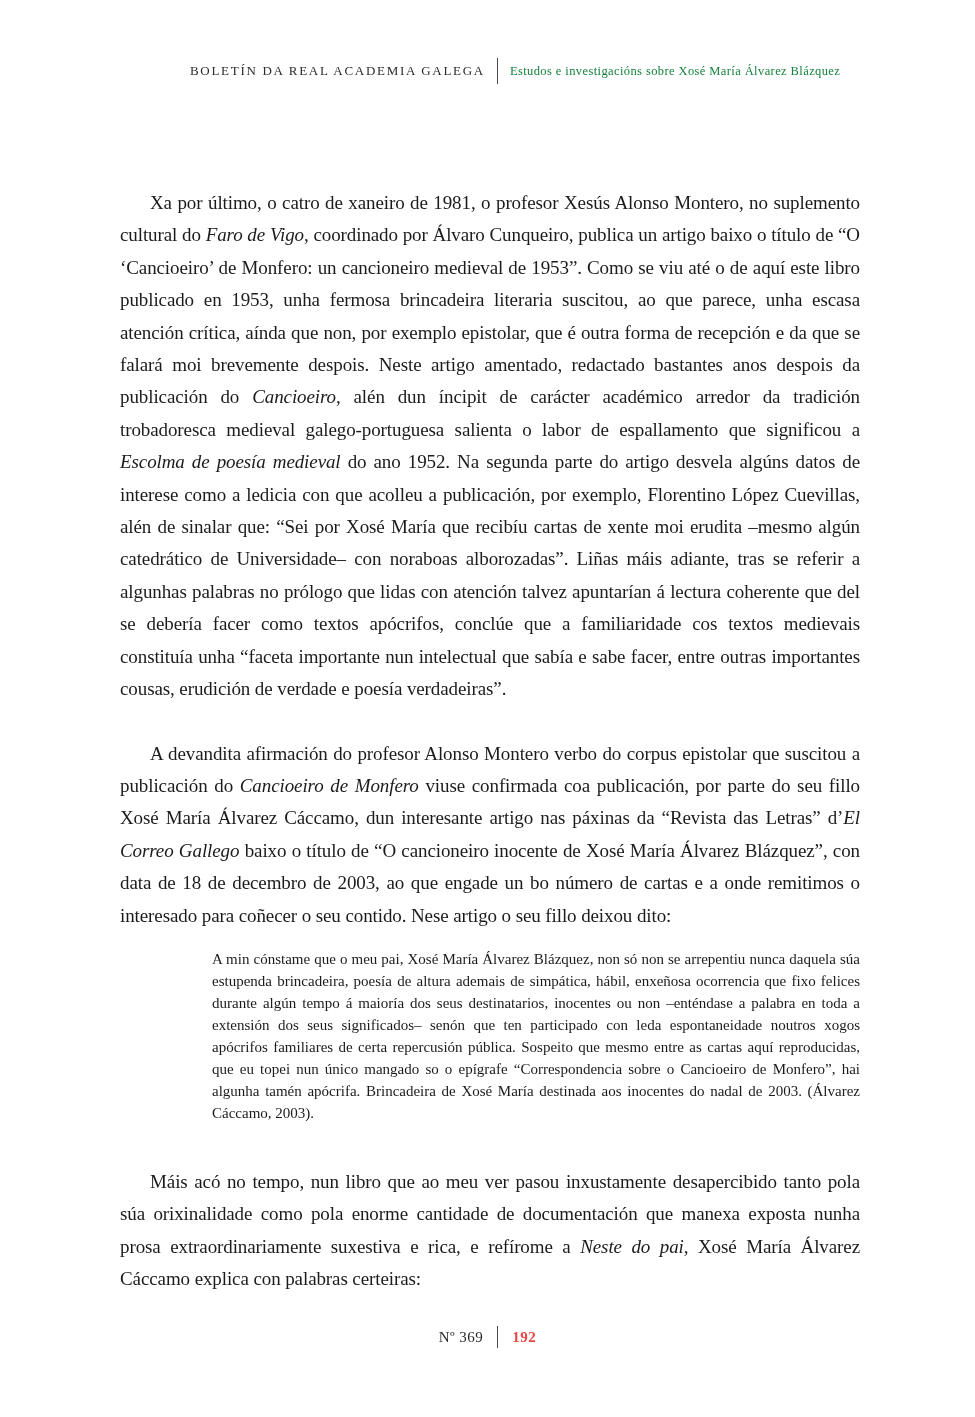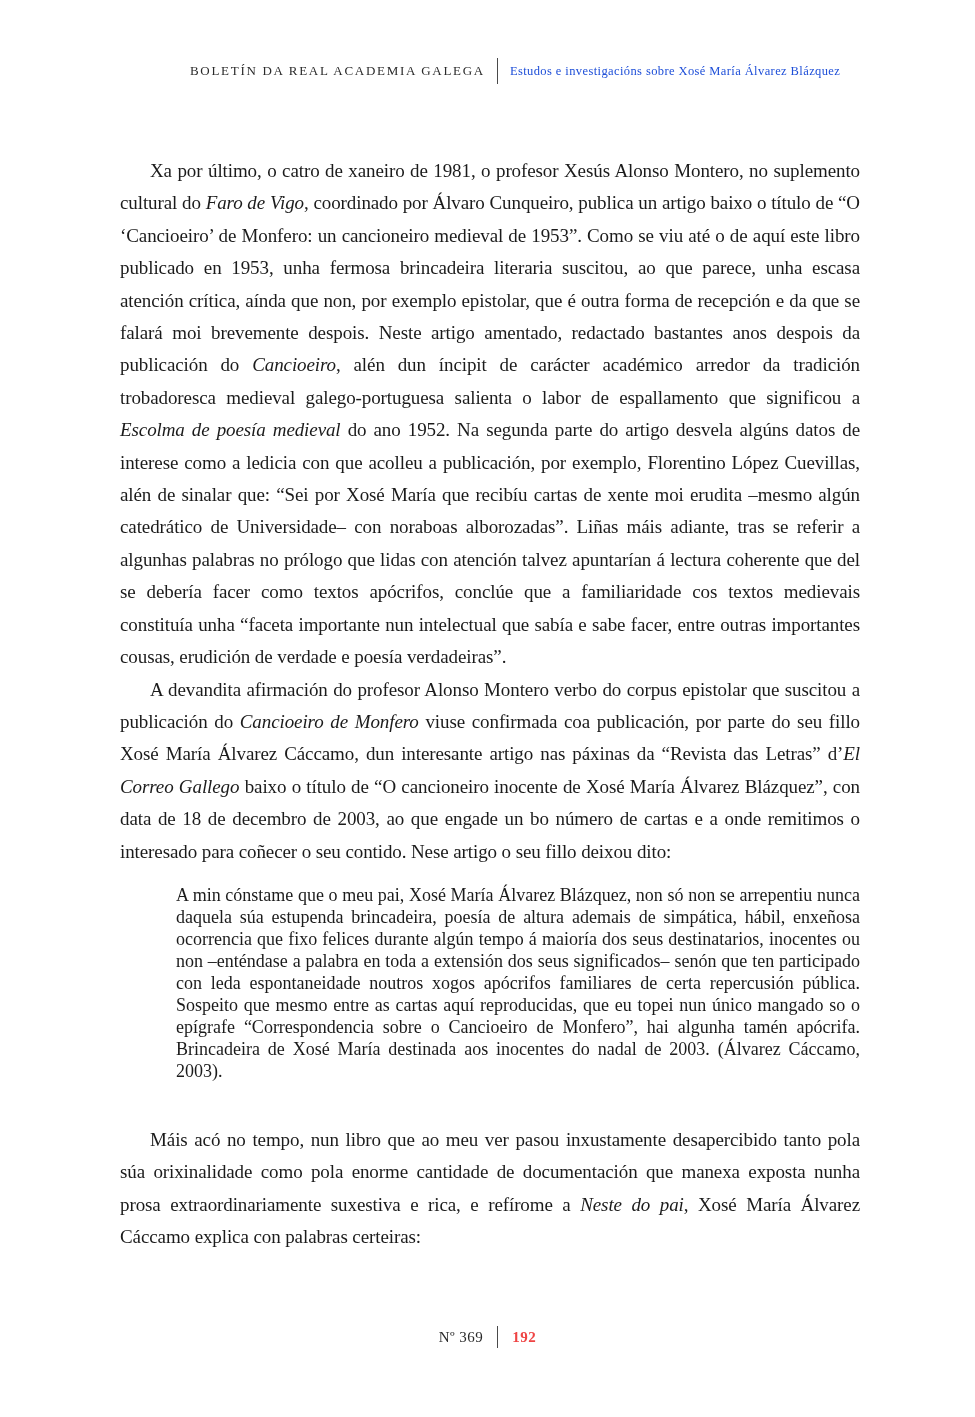--- a/index.html
+++ b/index.html
@@ -33,42 +33,42 @@
   .header-divider {
     width: 1px;
     height: 26px;
     background: #4a4a4a;
     margin: 0 12px;
     flex: 0 0 auto;
   }
   .section {
     font-size: 12.5px;
     letter-spacing: 0.4px;
-    color: #1d4ed8;
+    color: #15803d;
     white-space: nowrap;
   }
 
   
   .page-body {
     position: absolute;
     top: 155px;
     left: 120px;
     width: 740px;
   }
   .para {
     font-size: 19px;
     line-height: 32.4px;
     text-align: justify;
     letter-spacing: -0.1px;
     hyphens: auto;
   }
-  .para.indent { text-indent: 30px; }
+  .para.indent { text-indent: 30px; margin-top: 32px; }
   .quote {
-    margin: 16px 0 42px 56px;
-    font-size: 18px;
+    margin: 16px 0 42px 92px;
+    font-size: 15px;
     line-height: 22px;
     text-align: justify;
     hyphens: auto;
   }
 
   
   .page-footer {
     position: absolute;
     top: 1326px;
     left: 0;

